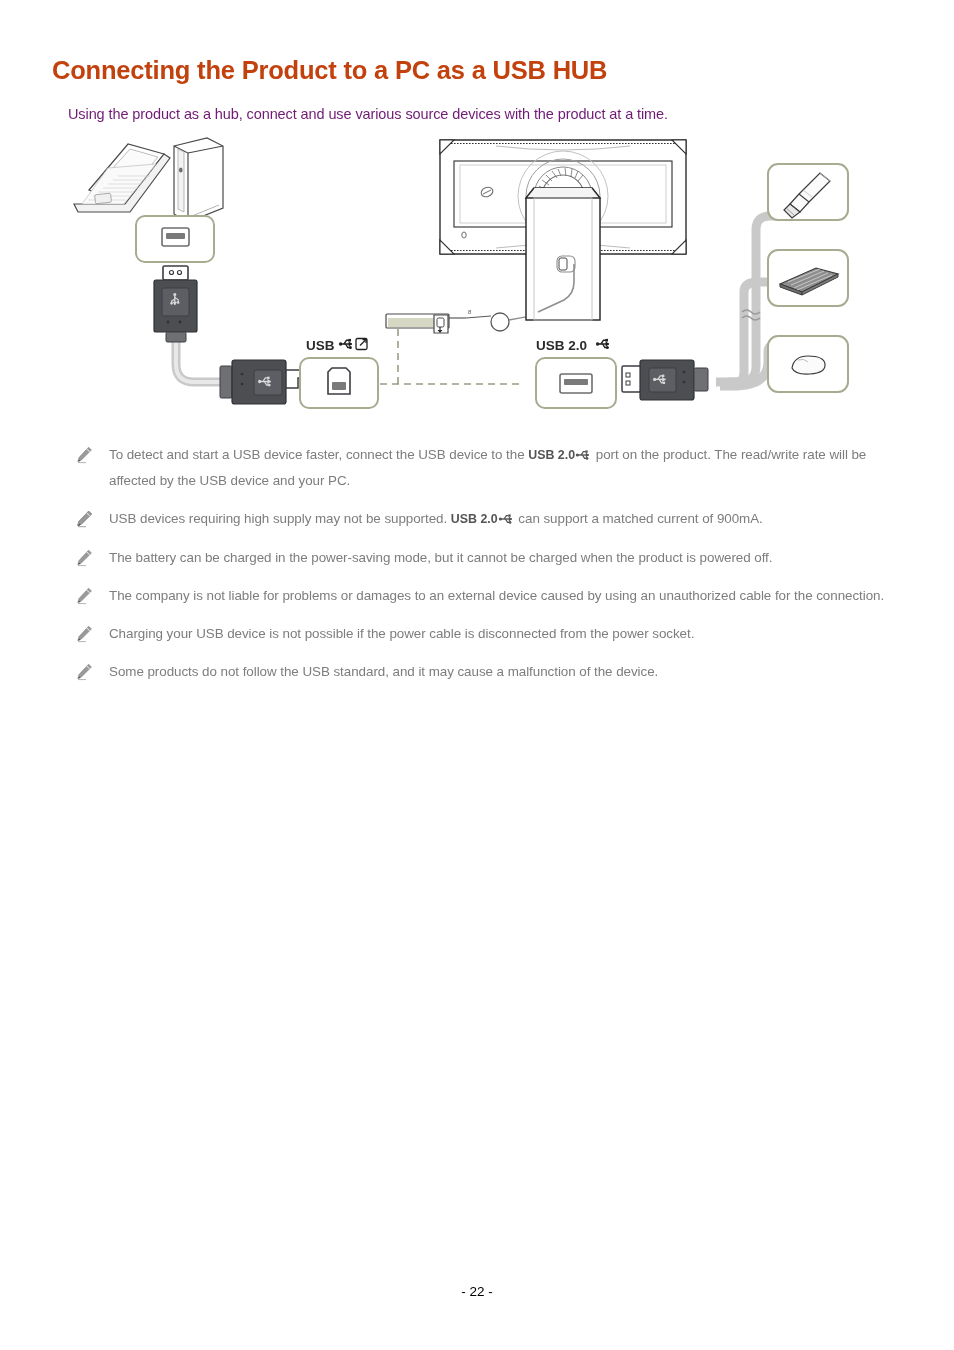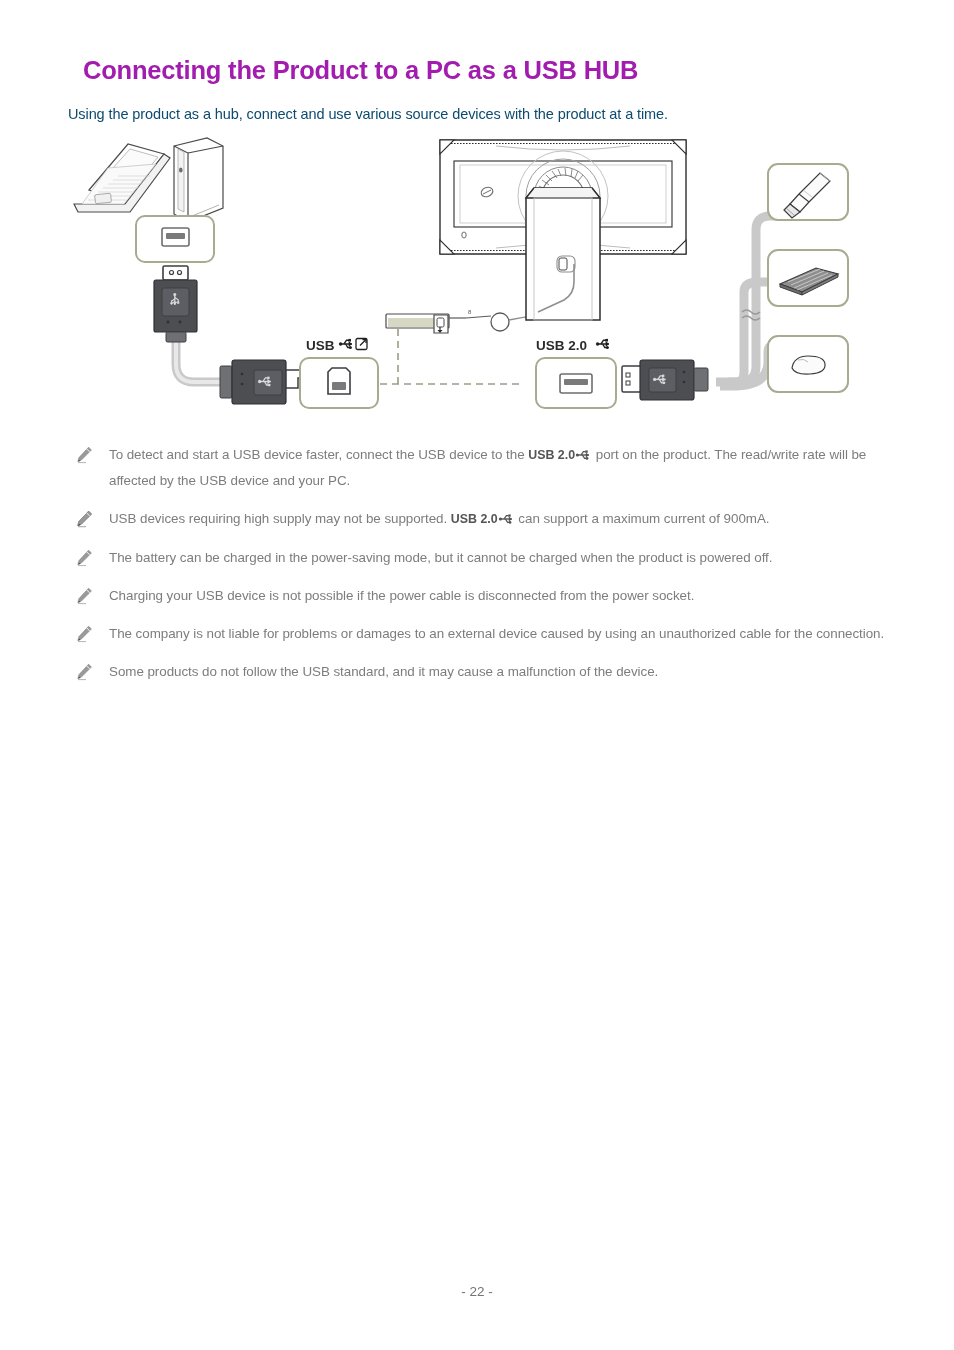--- a/index.html
+++ b/index.html
@@ -15,34 +15,34 @@
     position: relative;
     overflow: hidden;
   }
   .page {
     position: relative;
     width: 954px;
     height: 1350px;
   }
   .page-title {
     position: absolute;
-    left: 83px;
+    left: 52px;
     top: 56px;
     font-size: 25.5px;
     font-weight: bold;
-    color: #a21caf;
+    color: #c2410c;
     letter-spacing: -0.2px;
     white-space: nowrap;
   }
   .page-subtitle {
     position: absolute;
     left: 68px;
     top: 106px;
     font-size: 14.5px;
-    color: #0c4a6e;
+    color: #701a75;
     letter-spacing: -0.1px;
     white-space: nowrap;
   }
 
   
   .diagram {
     position: absolute;
     left: 68px;
     top: 132px;
     width: 830px;
@@ -86,21 +86,21 @@
     width: 17px;
     height: 12px;
   }
   .footer {
     position: absolute;
     left: 0;
     top: 1284px;
     width: 954px;
     text-align: center;
     font-size: 13.5px;
-    color: #737373;
+    color: #000000;
   }
 </style>
 </head>
 <body>
 
 <div class="page">
 
   <div class="page-title">Connecting the Product to a PC as a USB HUB</div>
   <div class="page-subtitle">Using the product as a hub, connect and use various source devices with the product at a time.</div>
 
@@ -424,21 +424,21 @@
         </svg>
       </span>
       <span>USB devices requiring high supply may not be supported. </span><b class="usb20">USB 2.0</b><span class="tri"><svg viewBox="0 0 17 12" width="17" height="12">
             <path d="M2 6 L14 6" stroke="#555" stroke-width="1.4" fill="none"></path>
             <circle cx="2.4" cy="6" r="1.6" fill="#555"></circle>
             <path d="M14 6 L10.8 3.4 L10.8 8.6 Z" fill="#555"></path>
             <path d="M6 6 L8.4 2.6 L10.6 2.6" stroke="#555" stroke-width="1.3" fill="none"></path>
             <rect x="10.3" y="1.4" width="2.4" height="2.4" fill="#555"></rect>
             <path d="M7.4 6 L9.6 9.4 L11.6 9.4" stroke="#555" stroke-width="1.3" fill="none"></path>
             <circle cx="12" cy="9.4" r="1.4" fill="#555"></circle>
-          </svg></span><span> can support a maximum current of 900mA.</span>
+          </svg></span><span> can support a matched current of 900mA.</span>
     </div>
 
     <div class="note">
       <span class="pencil">
         <svg viewBox="0 0 20 20" width="20" height="20">
           <path d="M14.6 2.2 L17.4 5.0 L7.4 15.0 L3.8 16.4 L5.0 12.6 Z" fill="#9a9a9a" stroke="#8a8a8a" stroke-width="0.7"></path>
           <path d="M12.8 4.0 L15.6 6.8" stroke="#ffffff" stroke-width="0.9"></path>
           <path d="M3.8 16.4 L5.4 14.8 L6.6 16.0 Z" fill="#4a4a4a"></path>
           <path d="M4 17.6 L12 17.6" stroke="#b4b4b4" stroke-width="1"></path>
         </svg>
@@ -448,33 +448,33 @@
 
     <div class="note">
       <span class="pencil">
         <svg viewBox="0 0 20 20" width="20" height="20">
           <path d="M14.6 2.2 L17.4 5.0 L7.4 15.0 L3.8 16.4 L5.0 12.6 Z" fill="#9a9a9a" stroke="#8a8a8a" stroke-width="0.7"></path>
           <path d="M12.8 4.0 L15.6 6.8" stroke="#ffffff" stroke-width="0.9"></path>
           <path d="M3.8 16.4 L5.4 14.8 L6.6 16.0 Z" fill="#4a4a4a"></path>
           <path d="M4 17.6 L12 17.6" stroke="#b4b4b4" stroke-width="1"></path>
         </svg>
       </span>
+      <span>The company is not liable for problems or damages to an external device caused by using an unauthorized cable for the connection.</span>
+    </div>
+
+    <div class="note">
+      <span class="pencil">
+        <svg viewBox="0 0 20 20" width="20" height="20">
+          <path d="M14.6 2.2 L17.4 5.0 L7.4 15.0 L3.8 16.4 L5.0 12.6 Z" fill="#9a9a9a" stroke="#8a8a8a" stroke-width="0.7"></path>
+          <path d="M12.8 4.0 L15.6 6.8" stroke="#ffffff" stroke-width="0.9"></path>
+          <path d="M3.8 16.4 L5.4 14.8 L6.6 16.0 Z" fill="#4a4a4a"></path>
+          <path d="M4 17.6 L12 17.6" stroke="#b4b4b4" stroke-width="1"></path>
+        </svg>
+      </span>
       <span>Charging your USB device is not possible if the power cable is disconnected from the power socket.</span>
-    </div>
-
-    <div class="note">
-      <span class="pencil">
-        <svg viewBox="0 0 20 20" width="20" height="20">
-          <path d="M14.6 2.2 L17.4 5.0 L7.4 15.0 L3.8 16.4 L5.0 12.6 Z" fill="#9a9a9a" stroke="#8a8a8a" stroke-width="0.7"></path>
-          <path d="M12.8 4.0 L15.6 6.8" stroke="#ffffff" stroke-width="0.9"></path>
-          <path d="M3.8 16.4 L5.4 14.8 L6.6 16.0 Z" fill="#4a4a4a"></path>
-          <path d="M4 17.6 L12 17.6" stroke="#b4b4b4" stroke-width="1"></path>
-        </svg>
-      </span>
-      <span>The company is not liable for problems or damages to an external device caused by using an unauthorized cable for the connection.</span>
     </div>
 
     <div class="note">
       <span class="pencil">
         <svg viewBox="0 0 20 20" width="20" height="20">
           <path d="M14.6 2.2 L17.4 5.0 L7.4 15.0 L3.8 16.4 L5.0 12.6 Z" fill="#9a9a9a" stroke="#8a8a8a" stroke-width="0.7"></path>
           <path d="M12.8 4.0 L15.6 6.8" stroke="#ffffff" stroke-width="0.9"></path>
           <path d="M3.8 16.4 L5.4 14.8 L6.6 16.0 Z" fill="#4a4a4a"></path>
           <path d="M4 17.6 L12 17.6" stroke="#b4b4b4" stroke-width="1"></path>
         </svg>

